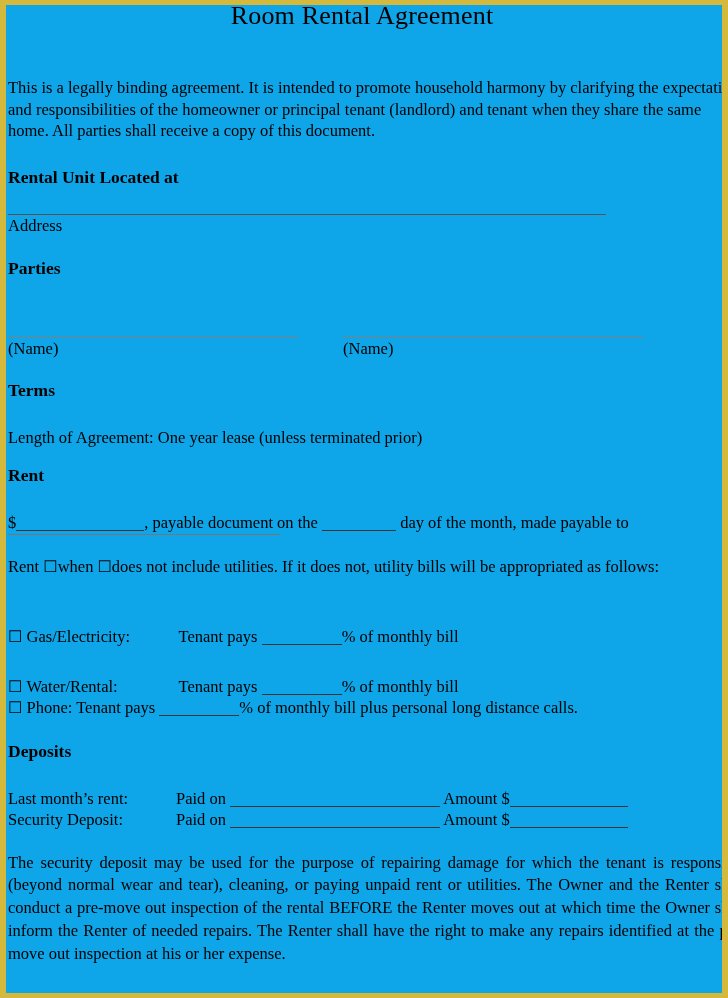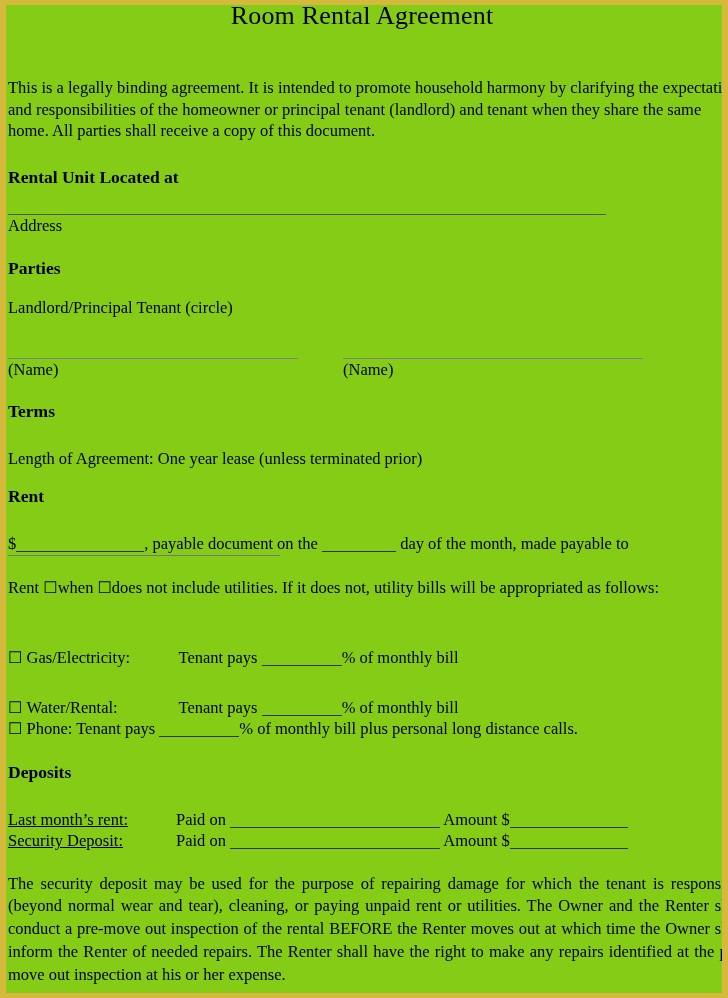--- a/index.html
+++ b/index.html
@@ -10,21 +10,21 @@
   }
   body {
     font-family: "Liberation Serif", "DejaVu Serif", serif;
     color: #000000;
   }
   #page {
     position: relative;
     width: 728px;
     height: 998px;
     overflow: hidden;
-    background: #84cc16;
+    background: #0ea5e9;
     box-sizing: border-box;
     border-left: 6px solid #d4b93c;
     border-right: 6px solid #d4b93c;
     border-top: 5px solid #d4b93c;
     border-bottom: 5px solid #d4b93c;
   }
   
   #content {
     position: absolute;
     left: 0px;
@@ -131,21 +131,20 @@
   }
 
   .dep-line {
     font-size: 16.5px;
     line-height: 21.5px;
     white-space: nowrap;
   }
   .dep-label {
     display: inline-block;
     width: 168px;
-    text-decoration: underline;
   }
 </style>
 </head>
 <body>
 
 <div id="page">
   <div id="content">
 
     <h1 class="doc-title">Room Rental Agreement</h1>
 
@@ -162,23 +161,20 @@
     <div class="rule rule-address"></div>
     <div class="caption">Address</div>
 
     <div class="sp-d"></div>
 
     <h2 class="section">Parties</h2>
 
     <div class="sp-b"></div>
 
     <div class="cols">
-      <div class="col-1">
-        <span class="caption">Landlord/Principal Tenant (circle)</span>
-      </div>
     </div>
 
     <div class="sp-e"></div>
     <div class="sp-c"></div>
 
     <div class="cols">
       <div class="col-1">
         <div class="rule-name"></div>
         <div class="caption">(Name)</div>
       </div>

